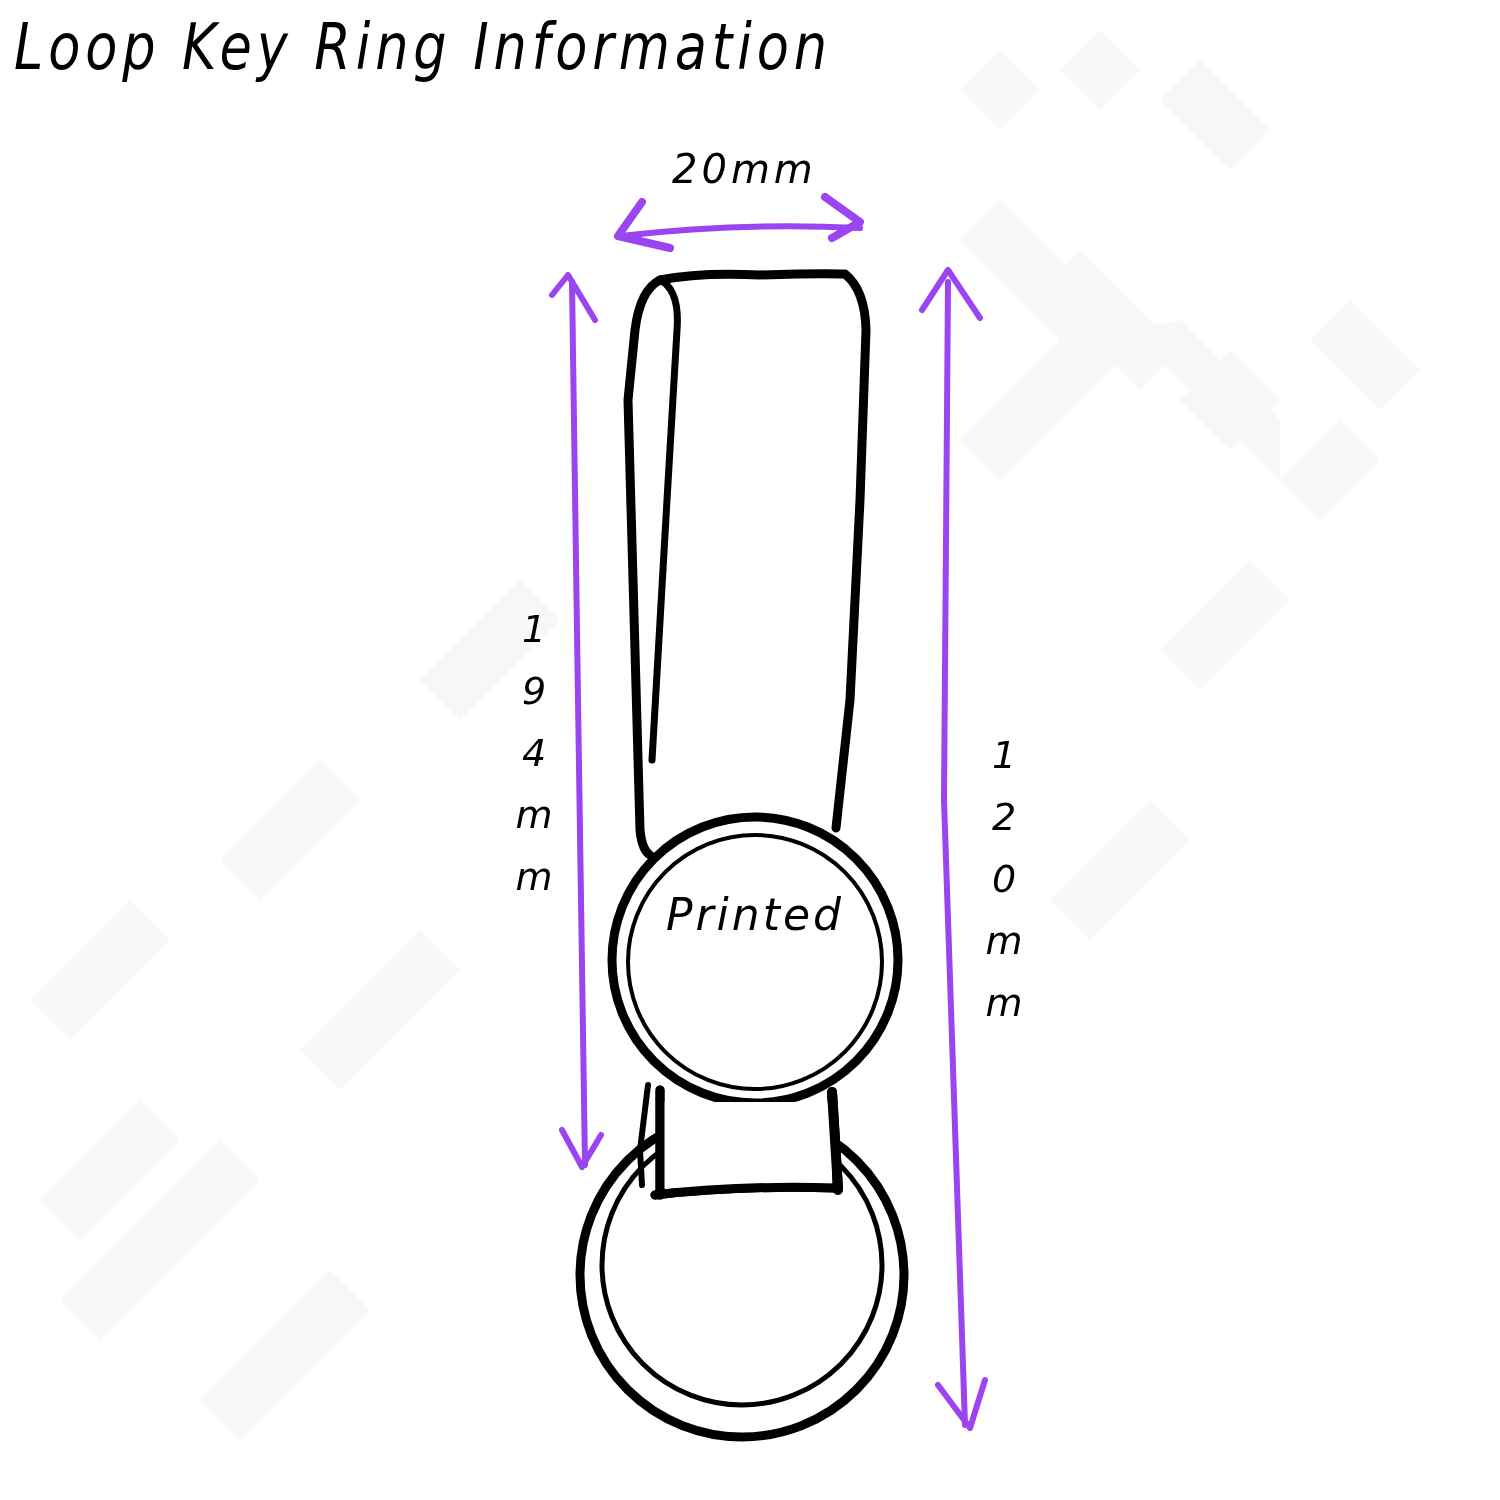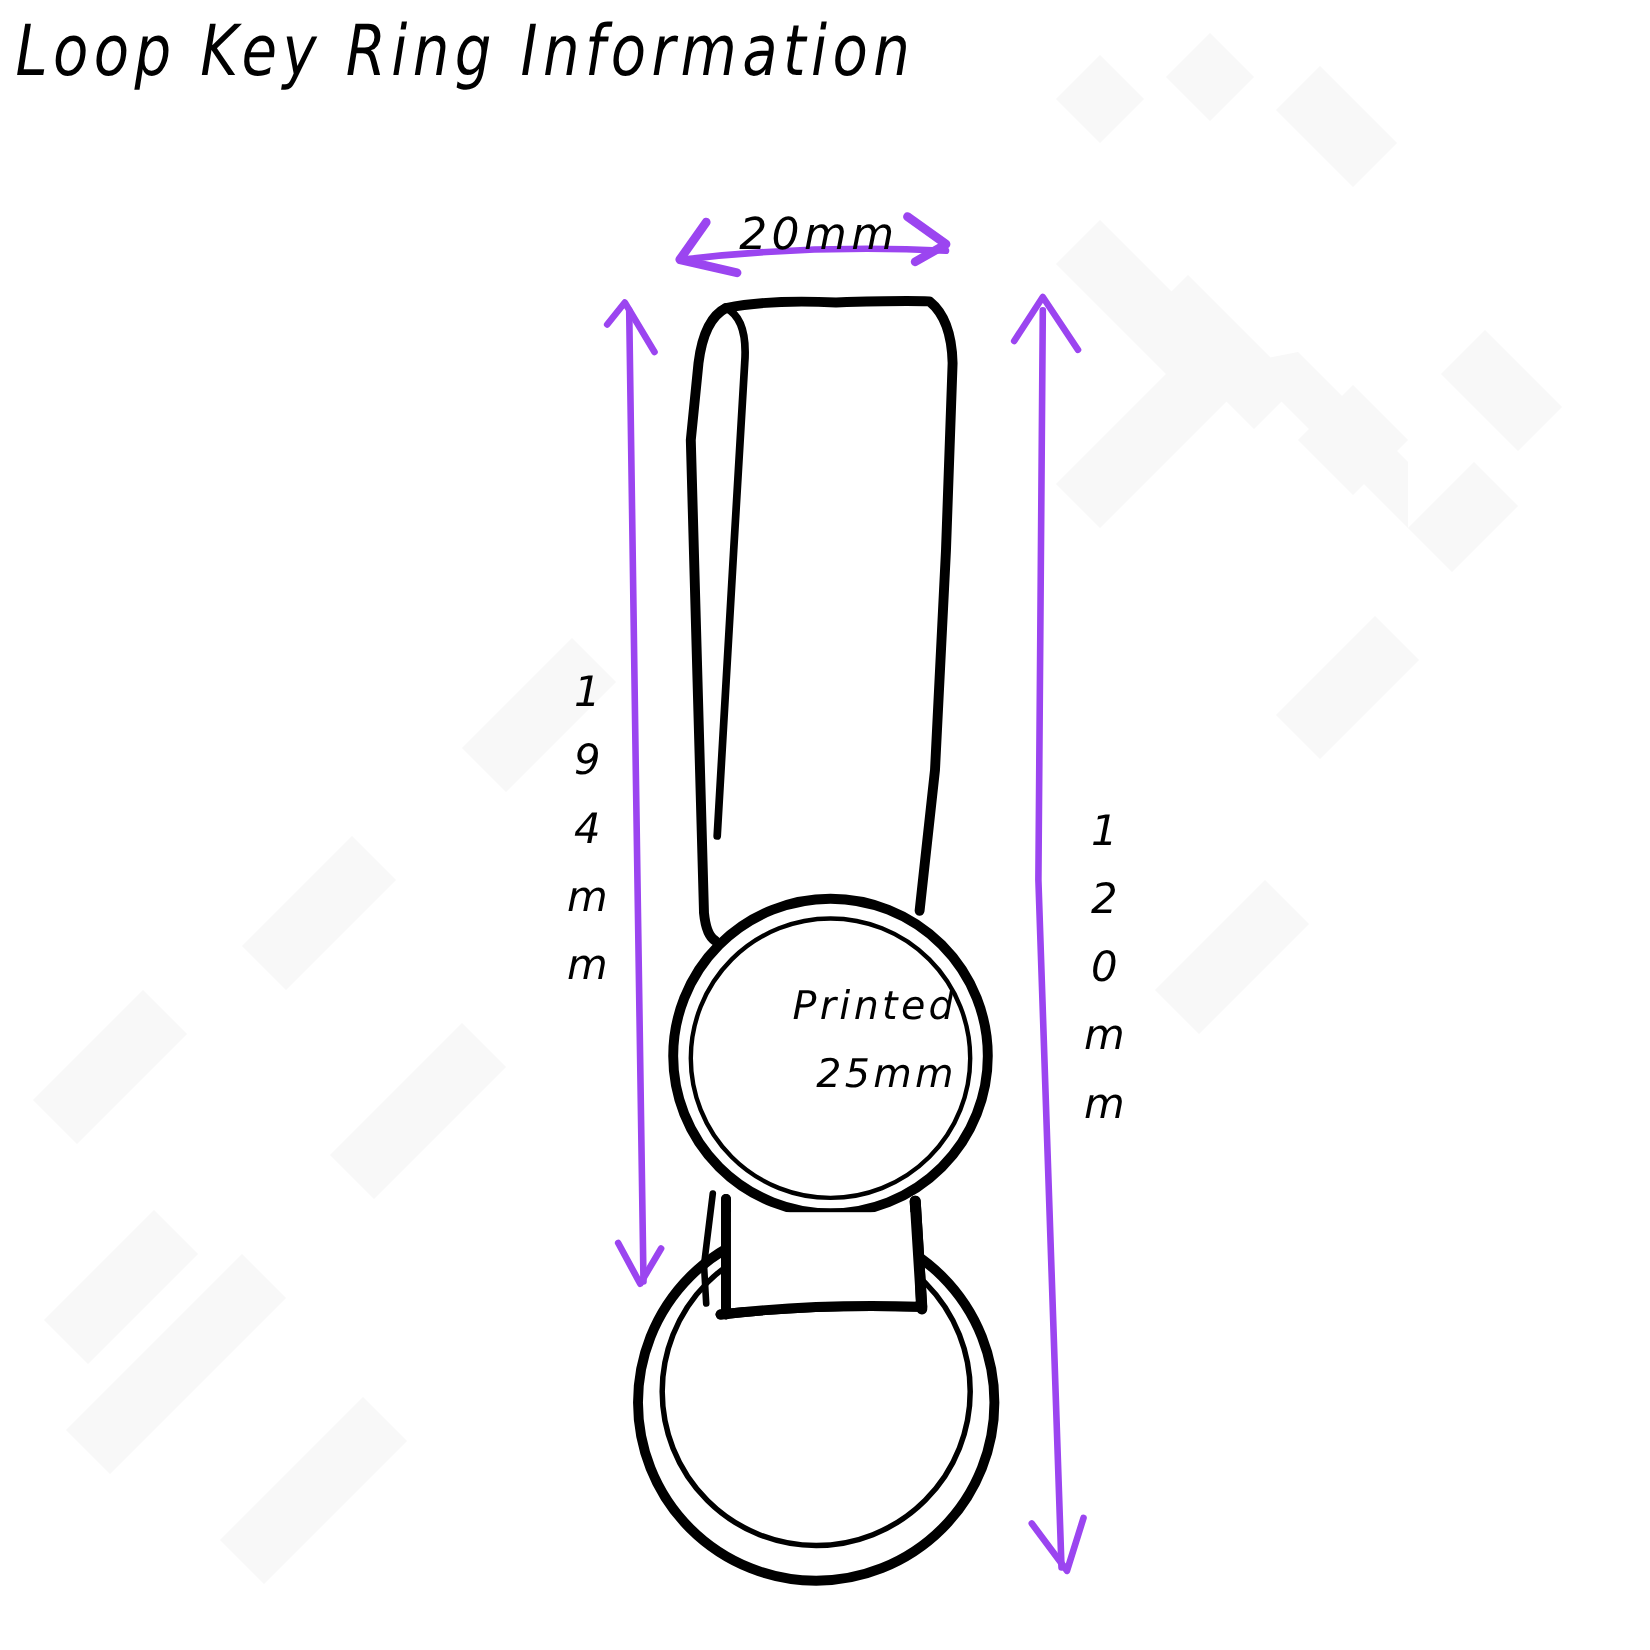--- a/index.html
+++ b/index.html
@@ -6,26 +6,26 @@
   body { width: 1500px; height: 1500px; position: relative; overflow: hidden; font-family: "DejaVu Sans", sans-serif; }
   .canvas { position: absolute; left: 0; top: 0; width: 1455px; height: 1500px; text-decoration: underline; }
   .title {
     position: absolute; left: 14px; top: 10px;
     font-size: 64px; color: #000; letter-spacing: 6px;
     font-family: "DejaVu Sans", sans-serif; font-style: italic; font-weight: normal;
     transform: scaleX(0.82); transform-origin: left top;
     white-space: nowrap;
   }
   .label { position: absolute; color: #000; font-family: "DejaVu Sans", sans-serif; font-style: italic; }
-  .width-label { left: 672px; top: 146px; font-size: 40px; letter-spacing: 4px; margin-top: 44px; }
+  .width-label { left: 672px; top: 146px; font-size: 40px; letter-spacing: 4px; }
   .vlabel { width: 40px; text-align: center; font-size: 38px; line-height: 62px; }
   .vlabel span { display: block; }
   .left-label { left: 514px; top: 598px; }
   .right-label { left: 984px; top: 724px; }
-  .design-label { left: 640px; top: 884px; width: 230px; text-align: right; font-size: 36px; line-height: 62px; letter-spacing: 3px; }
+  .design-label { left: 640px; top: 884px; width: 230px; text-align: center; font-size: 44px; line-height: 62px; letter-spacing: 3px; }
   .design-label span { display: block; }
 </style>
 </head>
 <body>
 
 <div class="canvas">
   <svg width="1500" height="1500" viewBox="0 0 1500 1500">
 
     <g fill="#f8f8f8">
       <polygon points="1000,50 1040,90 1000,130 960,90"></polygon>
@@ -105,15 +105,14 @@
   <div class="label vlabel right-label">
     <span>1</span>
     <span>2</span>
     <span>0</span>
     <span>m</span>
     <span>m</span>
   </div>
 
   <div class="label design-label">
     <span>Printed</span>
-    <span>25mm</span>
   </div>
 </div>
 
 </body></html>

